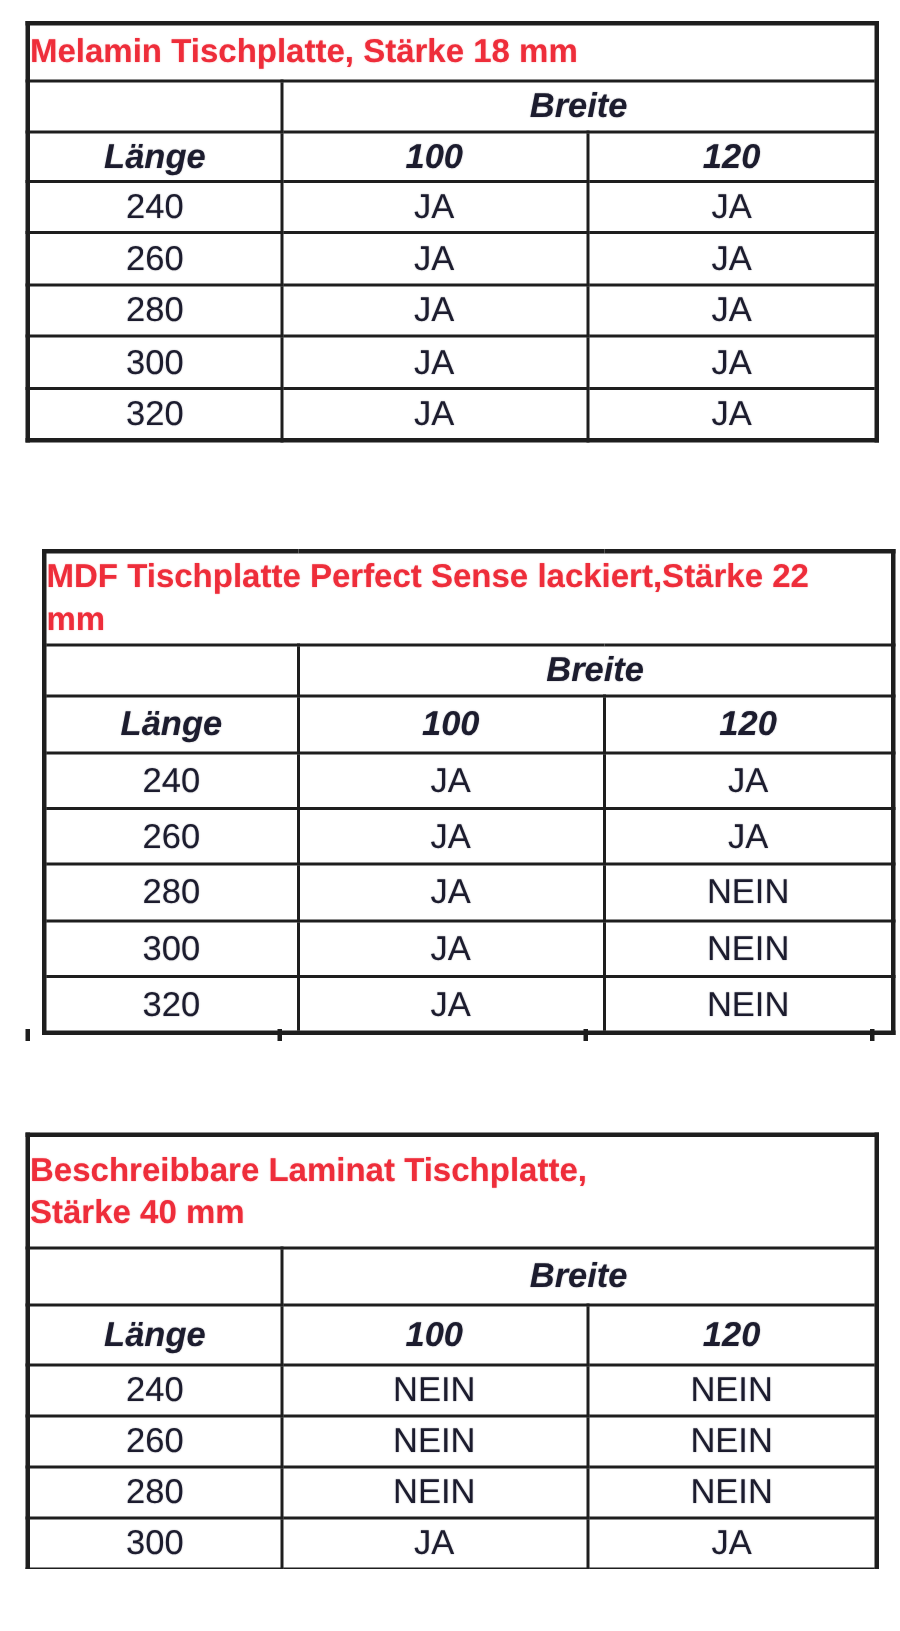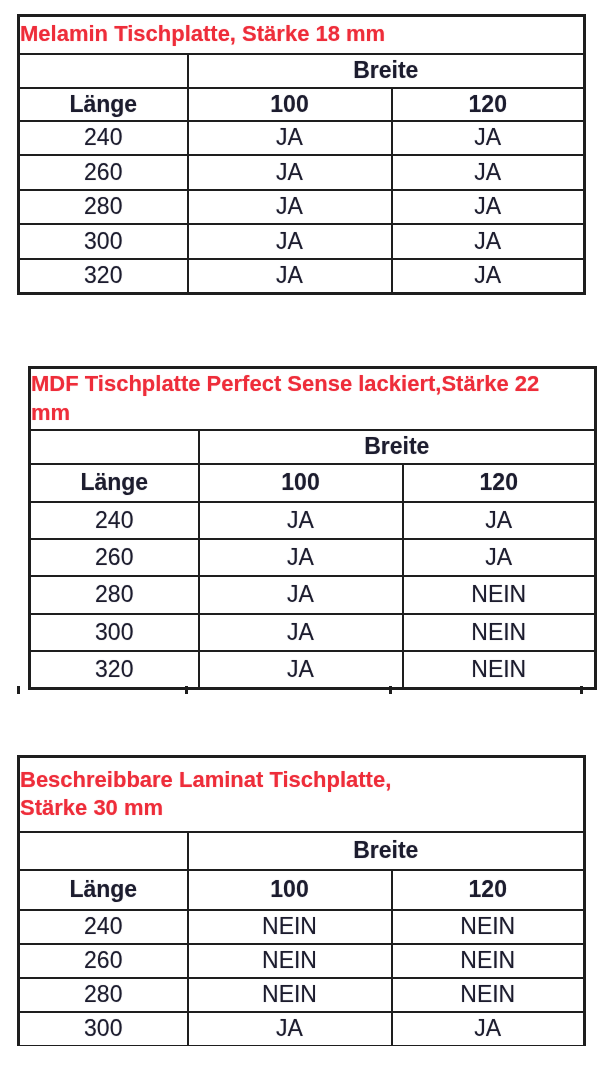--- a/index.html
+++ b/index.html
@@ -36,20 +36,21 @@
     vertical-align: middle;
     padding: 2px 8px 2px 14px;
     white-space: pre-line;
     line-height: 1.3;
     text-shadow: 0 0 1px rgba(238,45,58,0.45);
   }
   .group-cell, .head-cell {
     color: var(--ink, #1c1c2e);
     font-size: 23px;
     font-weight: bold;
+    font-style: italic;
     text-align: center;
     vertical-align: middle;
     text-shadow: 0 0 1px rgba(28,28,46,0.4);
   }
   .data-cell {
     color: var(--ink, #1c1c2e);
     font-size: 23px;
     font-weight: normal;
     text-align: center;
     vertical-align: middle;
@@ -191,21 +192,21 @@
 
   <table class="grid" id="t2">
     <colgroup>
       <col style="width:169px">
       <col style="width:204px">
       <col style="width:193px">
     </colgroup>
     <tbody>
       <tr class="r-title">
         <td class="title-cell" colspan="3">Beschreibbare Laminat Tischplatte,
- Stärke 30 mm</td>
+ Stärke 40 mm</td>
       </tr>
       <tr class="r-group">
         <td></td>
         <td class="group-cell" colspan="2">Breite</td>
       </tr>
       <tr class="r-head">
         <td class="head-cell">Länge</td>
         <td class="head-cell">100</td>
         <td class="head-cell">120</td>
       </tr>

